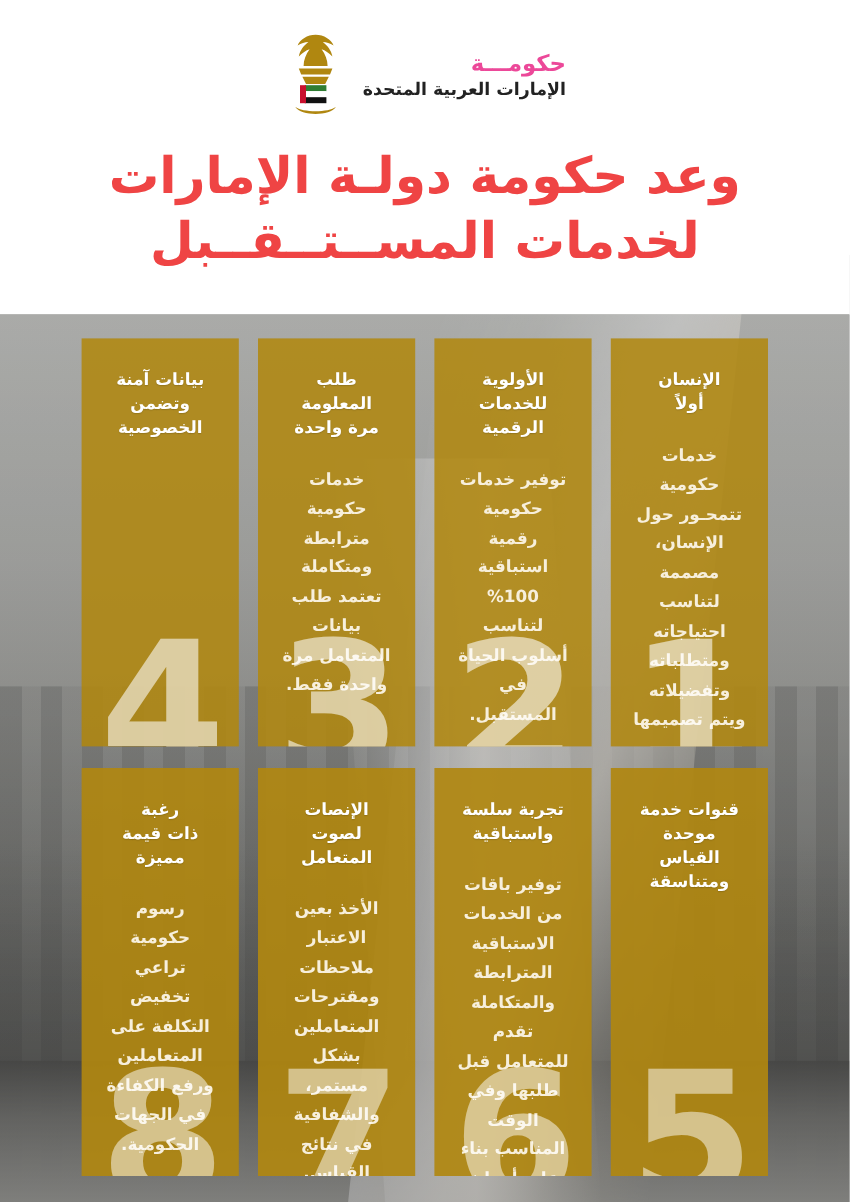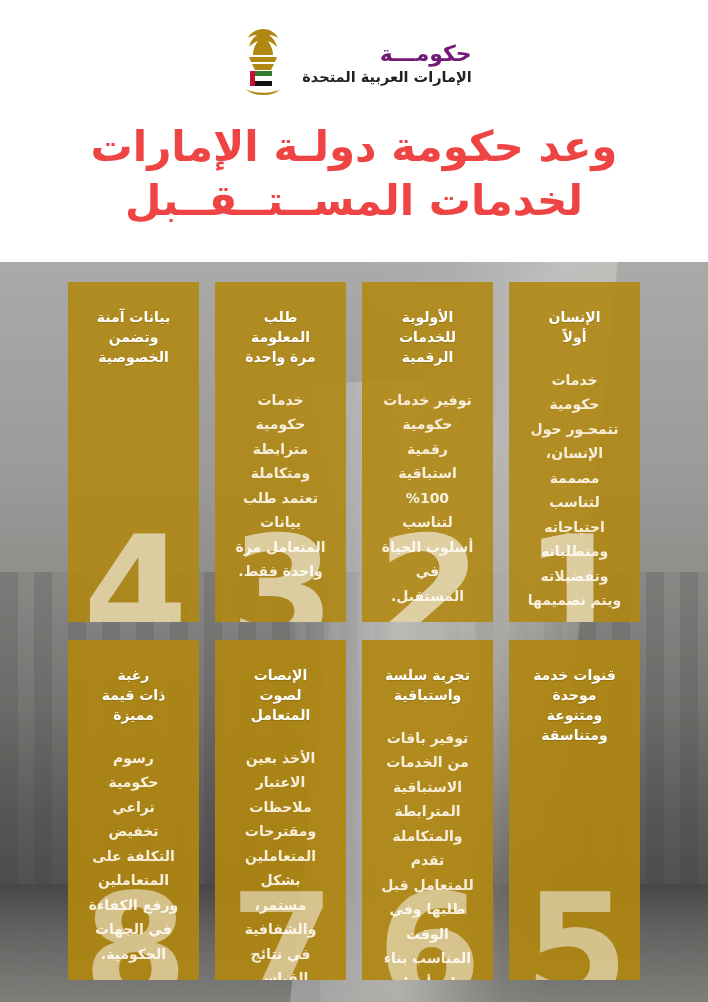--- a/index.html
+++ b/index.html
@@ -37,23 +37,23 @@
   .emblem {
     width: 54px;
     height: 74px;
     position: relative;
   }
   .gov-text {
     text-align: right;
     line-height: 1.25;
   }
   .gov-text .l1 {
-    font-size: 22px;
-    font-weight: bold;
-    color: #701a75;
+    font-size: 19px;
+    font-weight: bold;
+    color: #ec4899;
     letter-spacing: 1px;
   }
   .gov-text .l2 {
     font-size: 14.5px;
     font-weight: bold;
     color: #222222;
   }
 
   .title-block {
     position: absolute;
@@ -265,21 +265,21 @@
         <div>وتضمن</div>
         <div>الخصوصية</div>
       </div>
       <div class="card-num">4</div>
     </div>
 
     <div class="card alt row2">
       <div class="card-title">
         <div>قنوات خدمة</div>
         <div>موحدة</div>
-        <div>ومتنوعة</div>
+        <div>القياس</div>
         <div>ومتناسقة</div>
       </div>
       <div class="card-num">5</div>
     </div>
 
     <div class="card alt row2">
       <div class="card-title">
         <div>تجربة سلسة</div>
         <div>واستباقية</div>
       </div>

